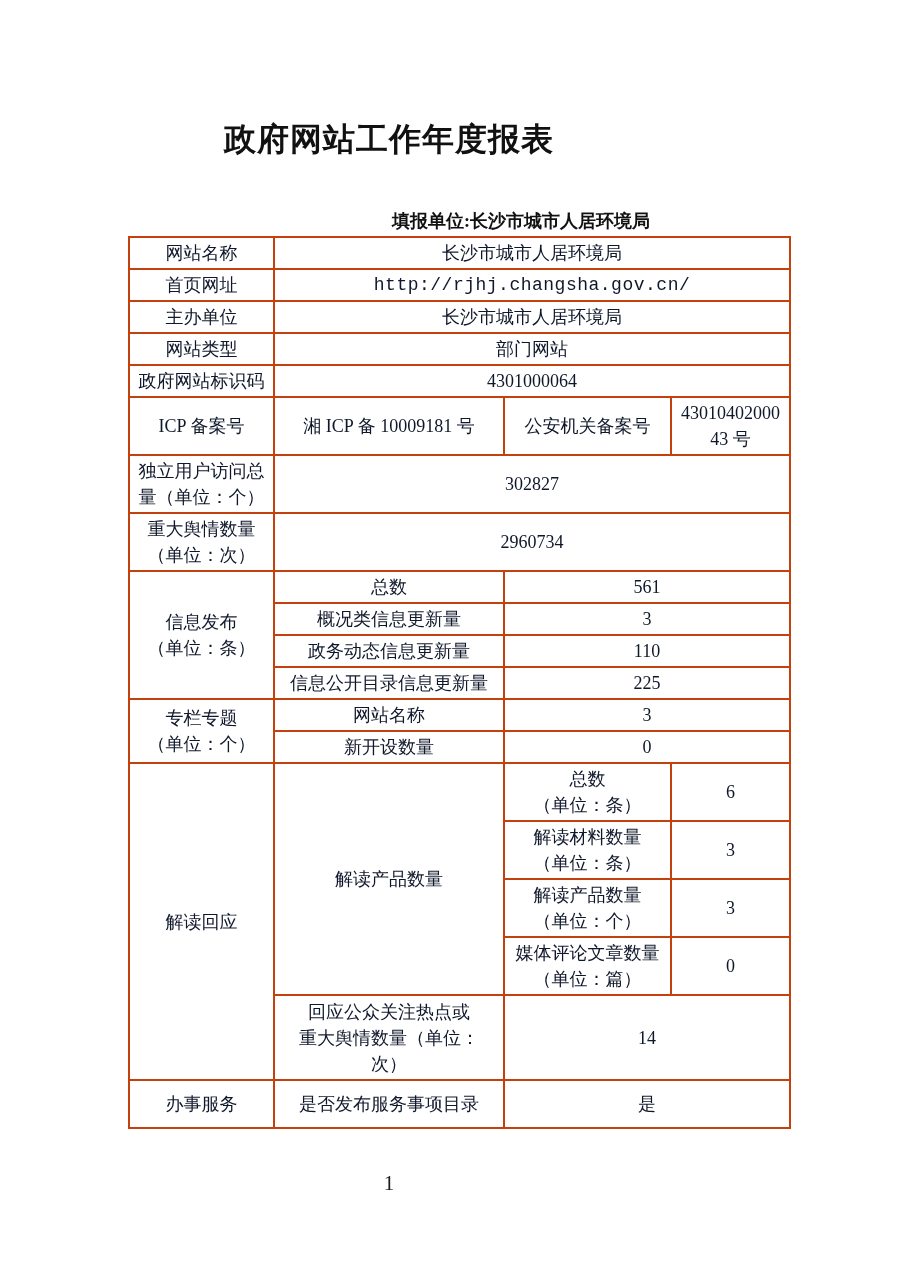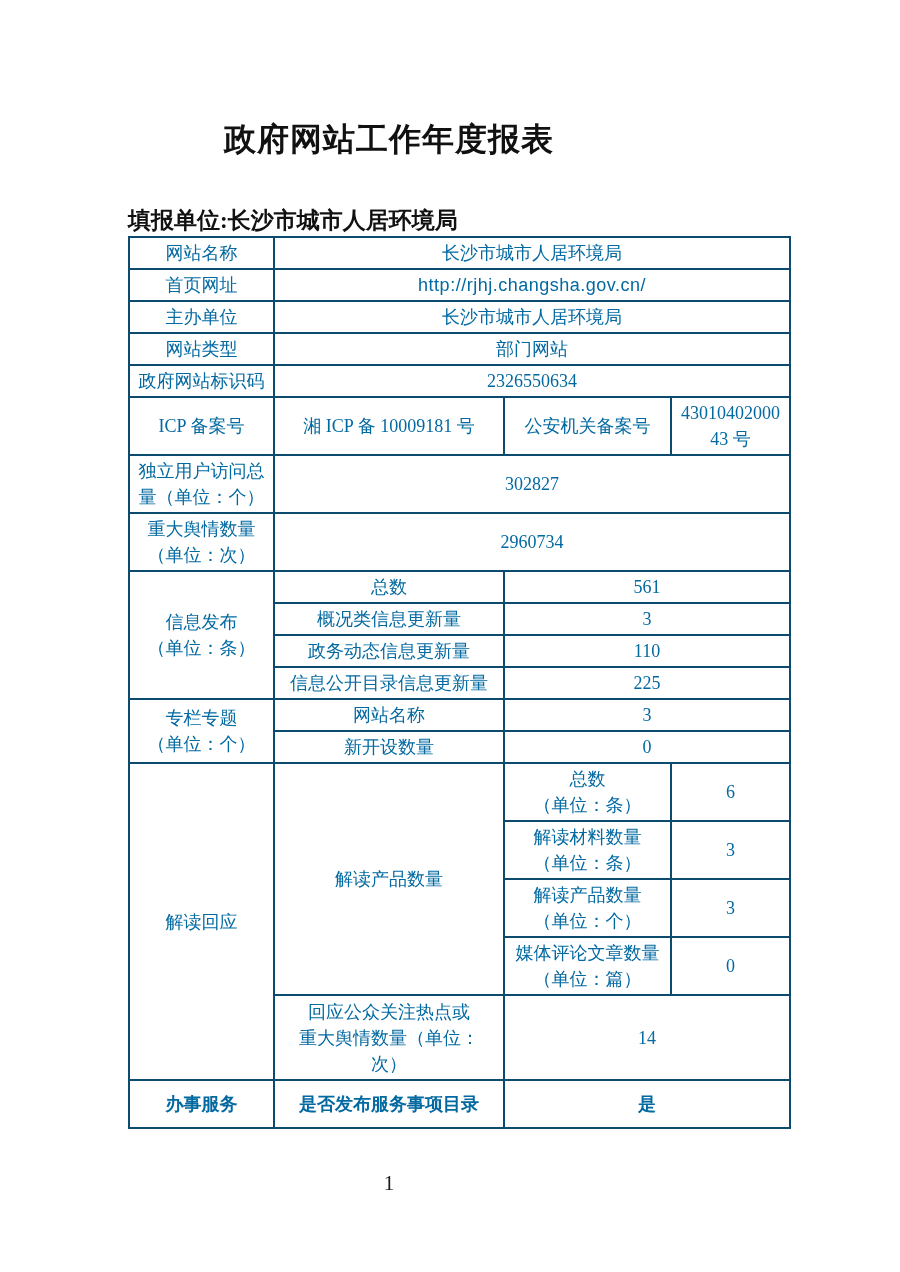--- a/index.html
+++ b/index.html
@@ -29,45 +29,46 @@
   }
   .doc-subtitle {
     margin-top: 40px;
     text-align: center;
     font-size: 19px;
     line-height: 22px;
     color: #1a1a1a;
   }
   .reporting-unit {
     margin-top: 53px;
-    font-size: 23px;
+    font-size: 18px;
     line-height: 22px;
     font-weight: bold;
     color: #111111;
+    text-align: right;
   }
   table.report {
     margin-top: 4px;
     border-collapse: collapse;
     table-layout: fixed;
     width: 661px;
   }
   table.report td {
-    border: 2px solid #0c4a6e;
+    border: 2px solid #c2410c;
     text-align: center;
     vertical-align: middle;
     font-size: 18px;
     line-height: 26px;
-    color: #0369a1;
+    color: #0f172a;
     padding: 2px 6px;
     white-space: pre-line;
     overflow: hidden;
   }
   td.num { font-size: 20px; }
   td.mono {
-    font-family: Liberation Sans, sans-serif;
+    font-family: Liberation Mono, monospace;
     font-size: 15px;
     letter-spacing: 0.5px;
   }
   td.wrapnum {
     font-size: 20px;
     word-break: break-all;
     padding: 2px 2px;
     line-height: 26px;
   }
   td.c-sub { line-height: 24px; }
@@ -75,21 +76,21 @@
   td.top-align { vertical-align: top; padding-top: 7px; }
   td.bottom-align { vertical-align: bottom; padding-bottom: 7px; }
   tr.h31 { height: 31px; }
   tr.h30 { height: 30px; padding-left: 44px; }
   tr.h32 { height: 32px; }
   tr.h55 { height: 55px; }
   tr.h56 { height: 56px; }
   tr.h57 { height: 57px; }
   tr.h51 { height: 51px; }
   tr.h85 { height: 85px; margin-left: 40px; }
-  tr.h48 { height: 48px; font-weight: bold; }
+  tr.h48 { height: 48px; }
   .page-number {
     margin-top: 42px;
     text-align: center;
     font-size: 21px;
     line-height: 24px;
     color: #1a1a1a;
   }
 </style>
 </head>
 <body>
@@ -119,21 +120,21 @@
         <tr class="h31">
           <td>主办单位</td>
           <td colspan="3">长沙市城市人居环境局</td>
         </tr>
         <tr class="h31">
           <td>网站类型</td>
           <td colspan="3">部门网站</td>
         </tr>
         <tr class="h31">
           <td>政府网站标识码</td>
-          <td colspan="3" class="num">2326550634</td>
+          <td colspan="3" class="num">4301000064</td>
         </tr>
         <tr class="h55">
           <td>ICP 备案号</td>
           <td>湘 ICP 备 10009181 号</td>
           <td>公安机关备案号</td>
           <td class="wrapnum">4301040200043 号</td>
         </tr>
         <tr class="h56">
           <td>独立用户访问总
 量（单位：个）</td>

